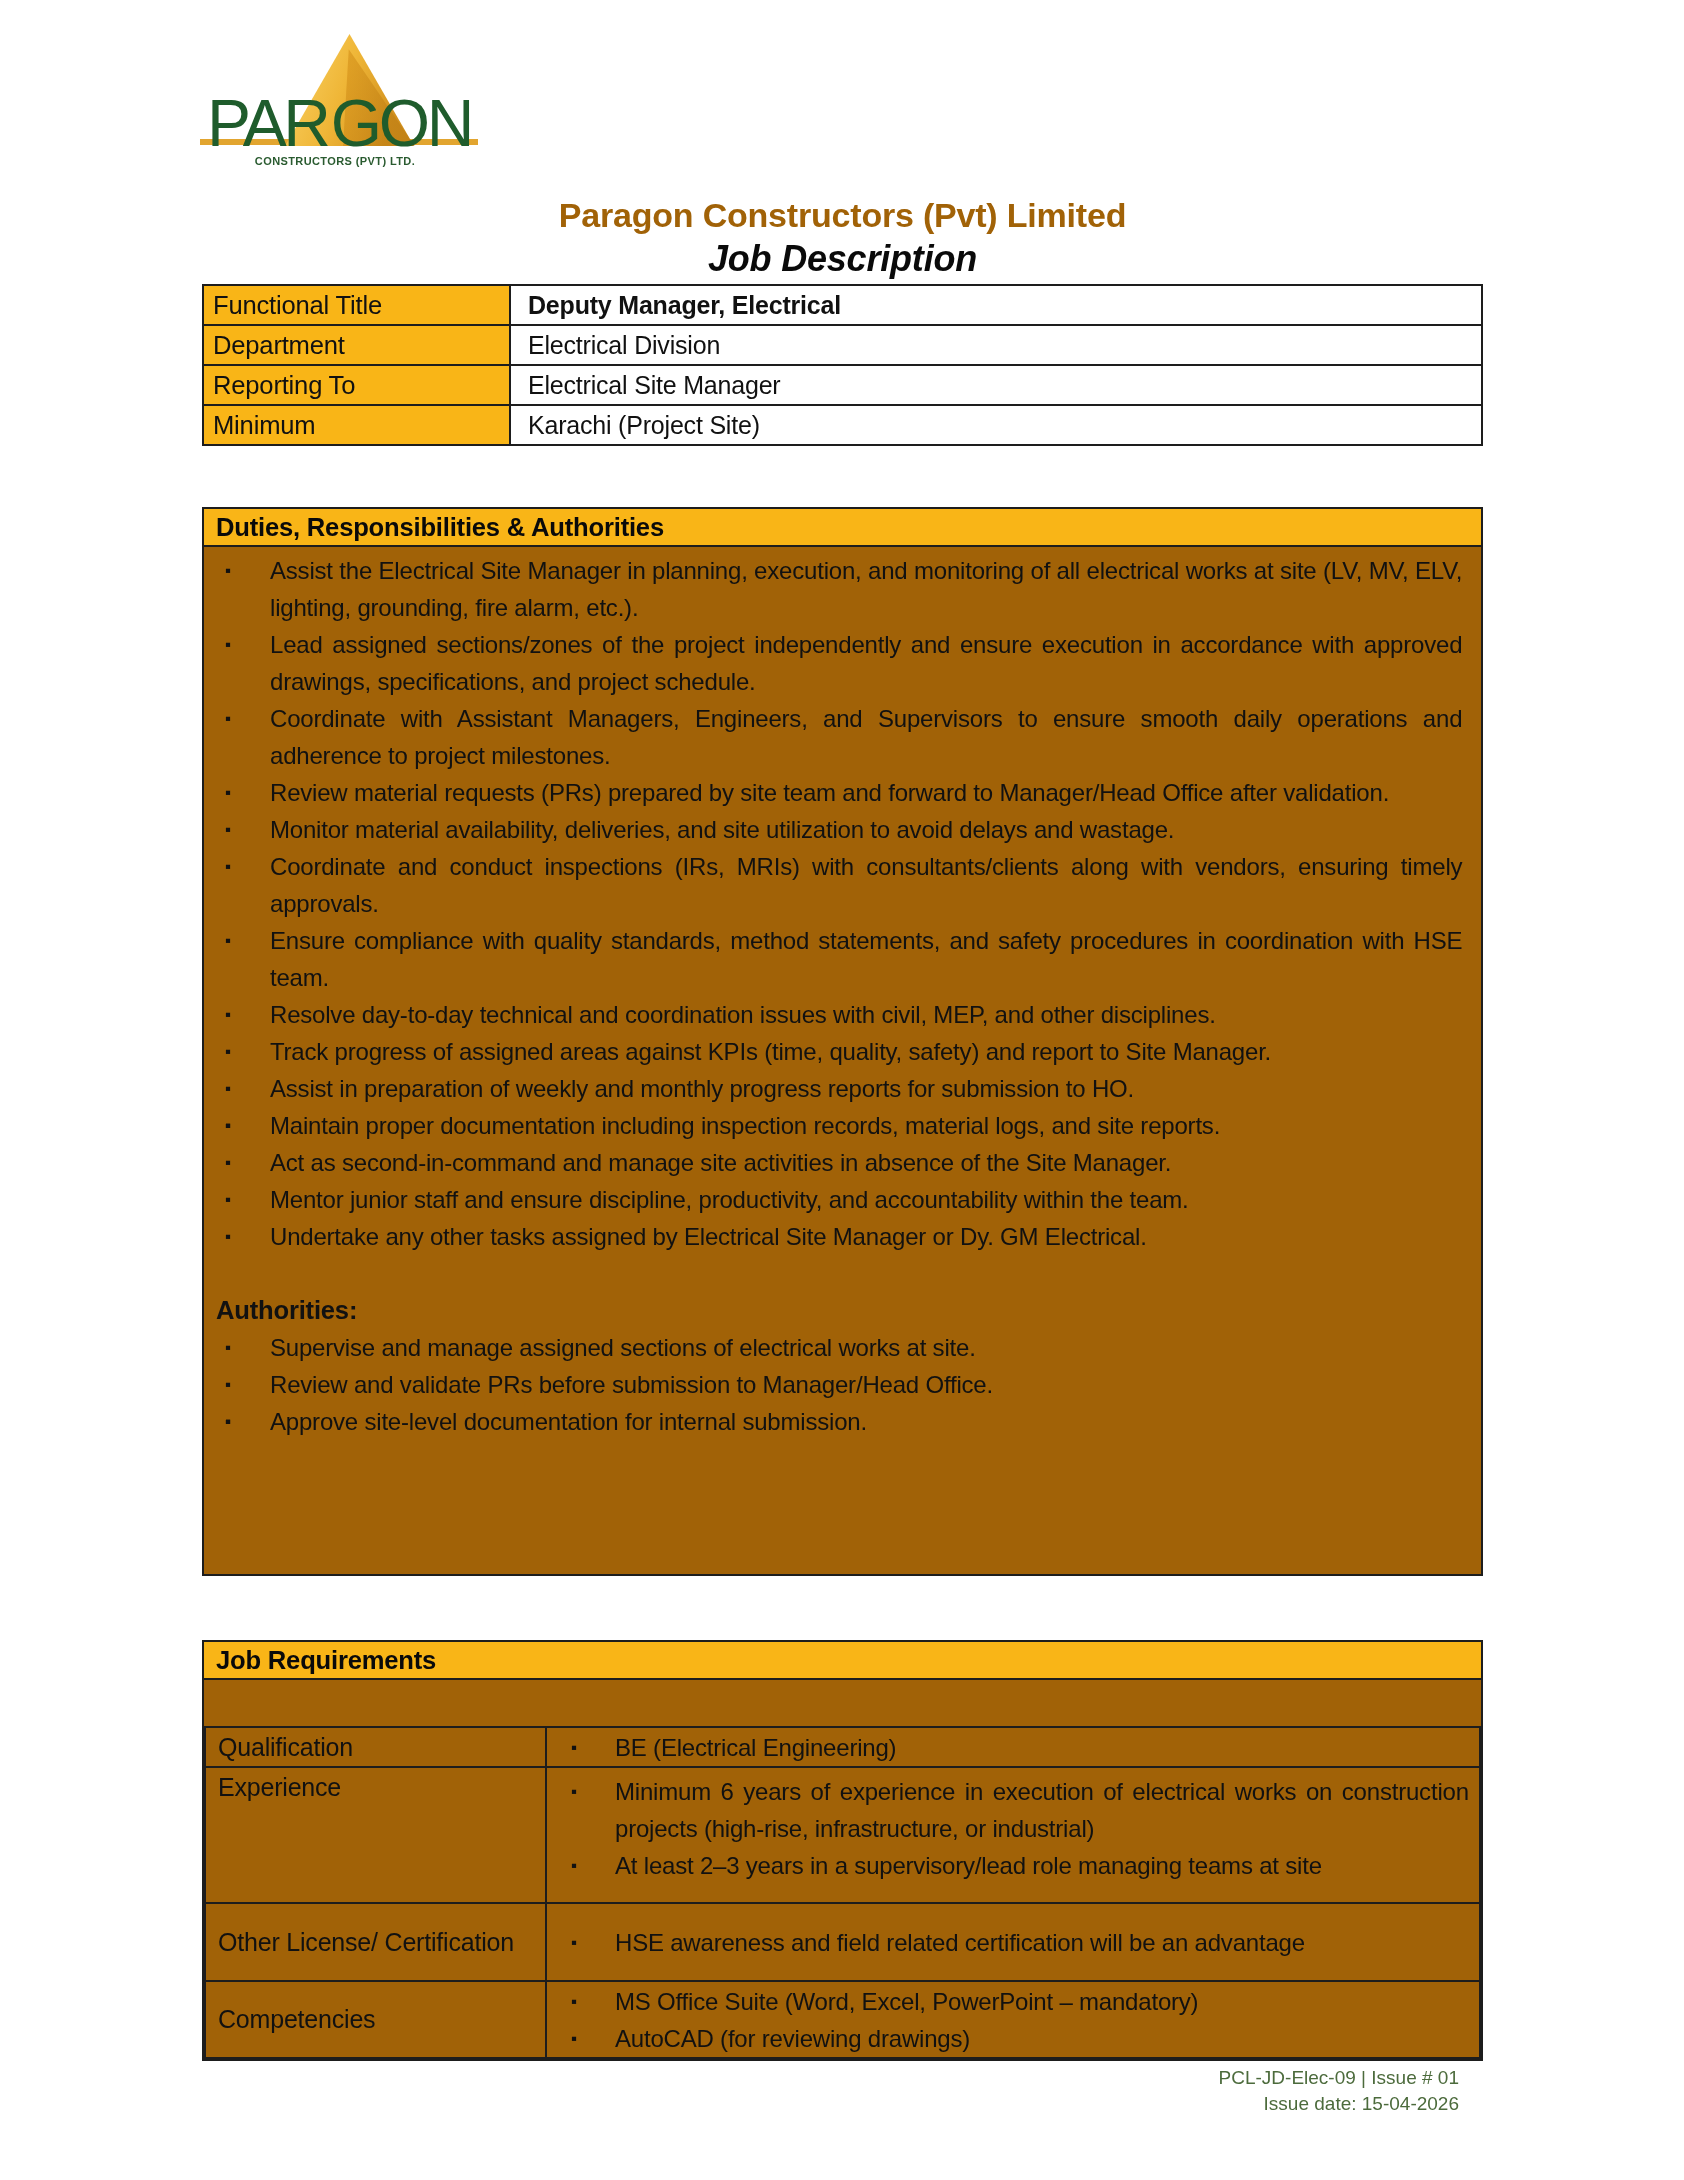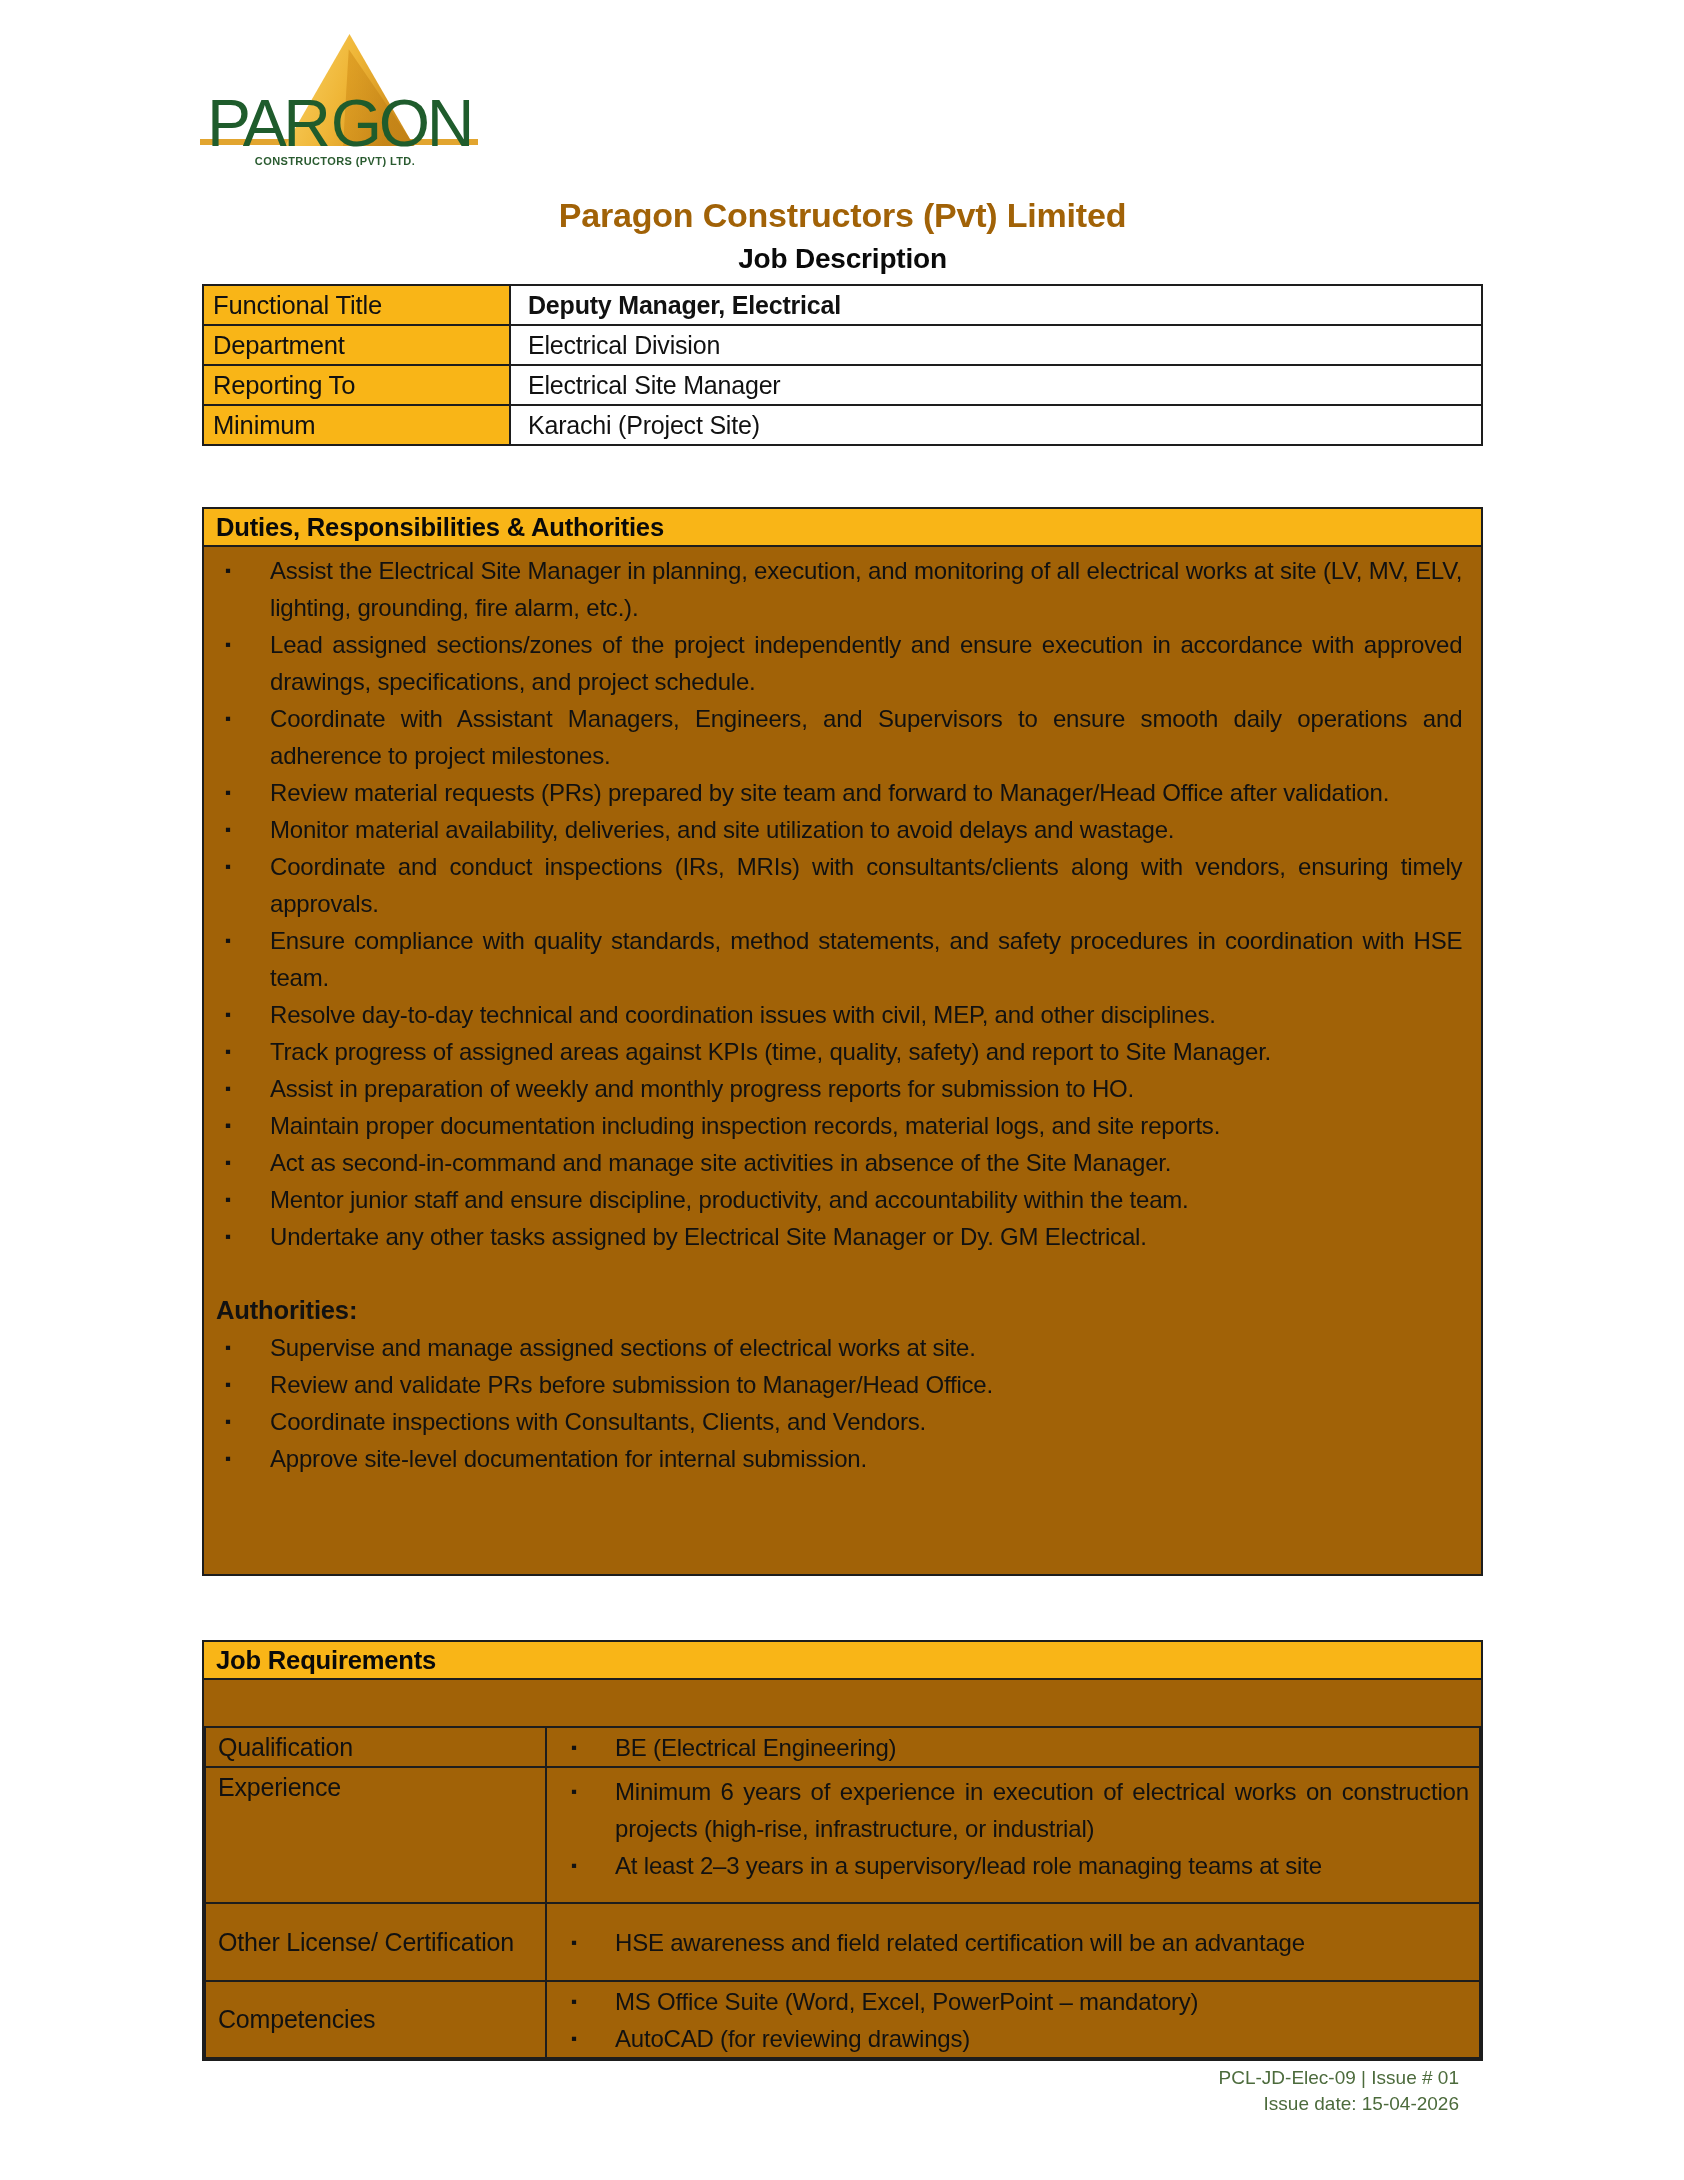--- a/index.html
+++ b/index.html
@@ -20,21 +20,21 @@
   .logo-par, .logo-gon { position:absolute; bottom:-8.5px; z-index:3; font-weight:400; font-size:66px;
              letter-spacing:-3.4px; color:#1F5C2C; font-family:"Liberation Sans",sans-serif; }
   .logo-par { left:0; }
   .logo-gon { right:0; }
   .logo-sub { position:absolute; top:121px; left:43px; width:170px; text-align:center; font-size:11px;
              color:#2A5B30; letter-spacing:0.4px; font-weight:600; }
 
   
   .titles { position:absolute; top:193px; left:0; width:100%; text-align:center; }
   .titles h1 { font-size:34px; font-weight:700; line-height:44px; color:#a16207; }
-  .titles h2 { font-size:28px; font-weight:700; line-height:43px; color:#0a0a0a; }
+  .titles h2 { font-size:36px; font-weight:700; line-height:43px; color:#0a0a0a;font-style:italic; }
 
   
   .info-table { position:absolute; top:284px; left:202px; width:1281px; border-collapse:collapse; }
   .info-table td { border:2.6px solid #1d1d1d; height:40px; vertical-align:middle; }
   .info-table .lbl { width:307px; background:#F9B517; font-weight:400; font-size:25.6px; padding-left:9px; }
   .info-table .val { padding-left:17px; font-size:25px; }
   .info-table tr:first-child .val { font-weight:700; }
 
   
   .box { position:absolute; left:202px; width:1281px; border:2.6px solid #1d1d1d; background:#a16207; }
@@ -125,21 +125,21 @@
         <li><span class="blt">▪</span></li>
         <li><span class="blt">▪</span><span>Maintain proper documentation including inspection records, material logs, and site reports.</span></li>
         <li><span class="blt">▪</span><span>Act as second-in-command and manage site activities in absence of the Site Manager.</span></li>
         <li><span class="blt">▪</span><span>Mentor junior staff and ensure discipline, productivity, and accountability within the team.</span></li>
         <li><span class="blt">▪</span><span>Undertake any other tasks assigned by Electrical Site Manager or Dy. GM Electrical.</span></li>
       </ul>
       <p class="auth-head">Authorities:</p>
       <ul class="blist">
         <li><span class="blt">▪</span><span>Supervise and manage assigned sections of electrical works at site.</span></li>
         <li><span class="blt">▪</span><span>Review and validate PRs before submission to Manager/Head Office.</span></li>
-        <li><span class="blt">▪</span><span>Coordinate inspections with Consultants, Clients, and Vendors.</span></li>
+        <li><span class="blt">▪</span></li>
         <li><span class="blt">▪</span><span>Approve site-level documentation for internal submission.</span></li>
       </ul>
     </div>
   </section>
 
   <section class="box requirements">
     <div class="box-header">Job Requirements</div>
     <table class="req-table">
       <tbody>
         <tr>

